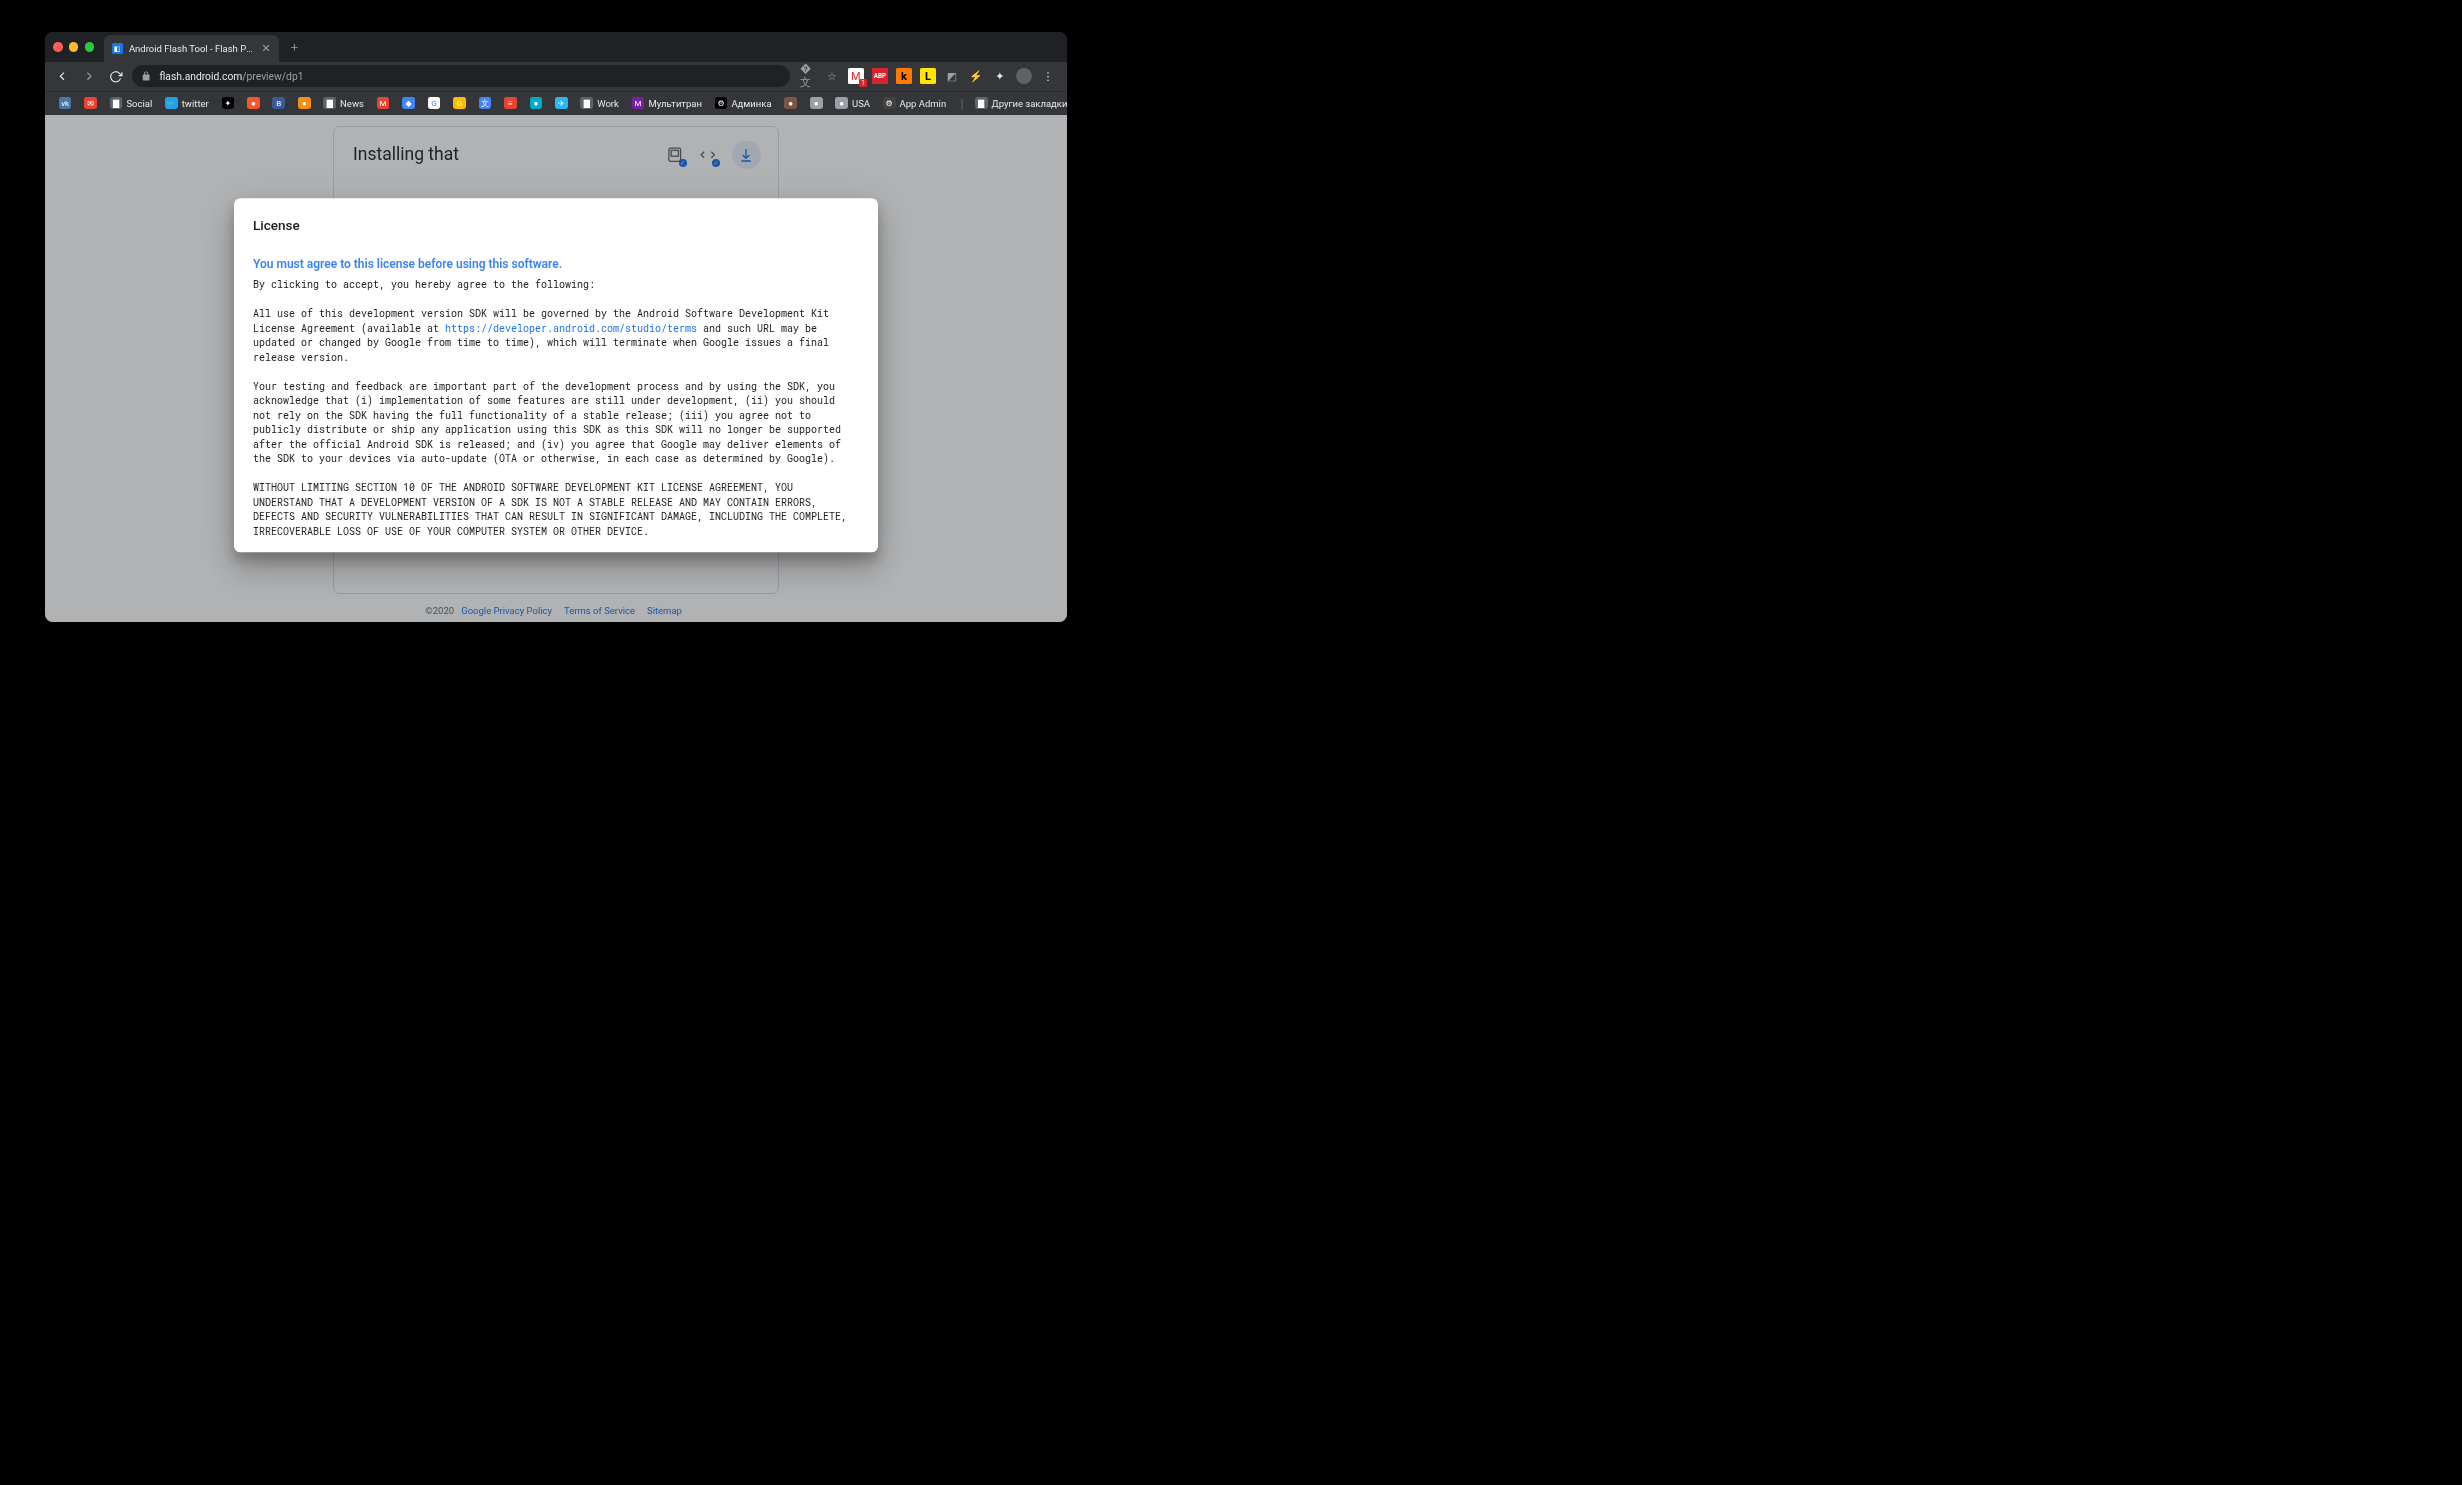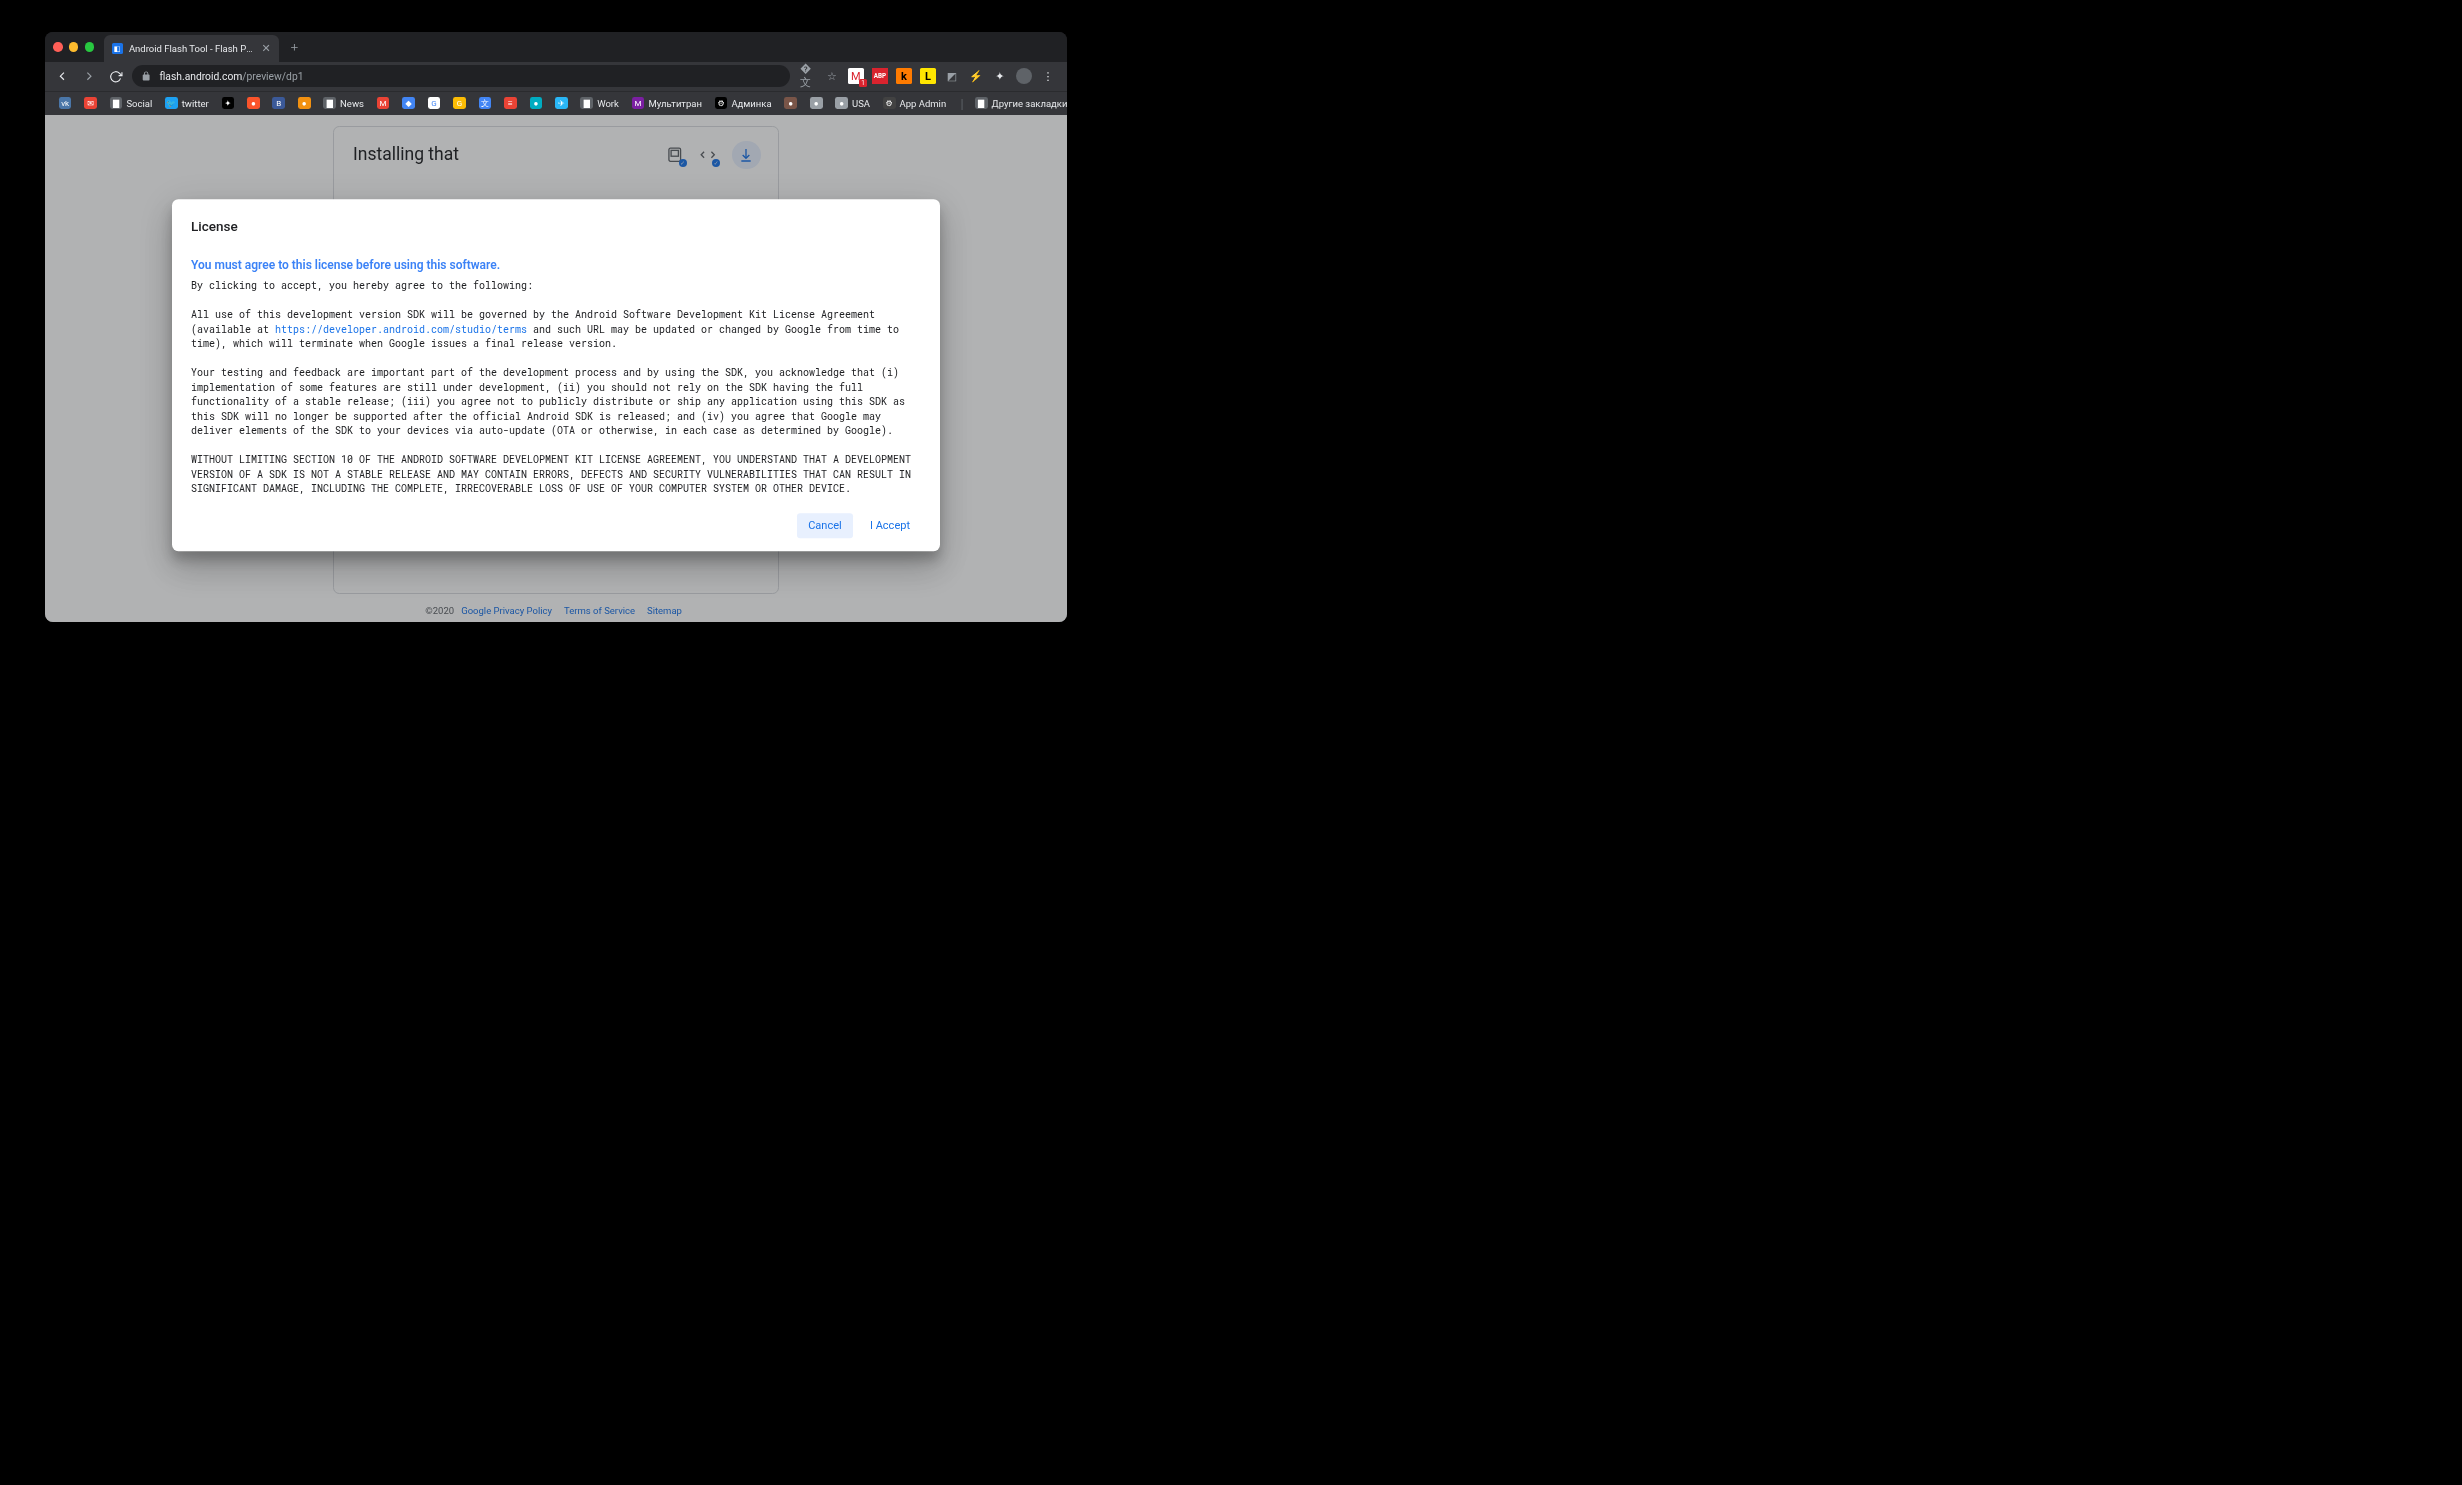--- a/index.html
+++ b/index.html
@@ -126,21 +126,21 @@
 .cicon .check { position:absolute; right:-2.4px; bottom:-2.4px; width:8px; height:8px; background:#1a73e8; border-radius:50%; color:#fff; font-size:5.6px; display:flex; align-items:center; justify-content:center; }
 .footer {
   position:absolute; bottom:6.3px; left:0; right:0;
   text-align:center; font-size:9.5px; color:#5f6368;
 }
 .footer a { color:#1a73e8; text-decoration:none; margin:0 4.8px; }
 .dialog {
   position:absolute;
   left:50%; top:50%;
   transform:translate(-50%,-48%);
-  width: 768px;
+  width: 644px;
   background:#fff;
   border-radius:6.3px;
   box-shadow:0 19px 30px rgba(0,0,0,.14),0 7.1px 36px rgba(0,0,0,.12),0 8.7px 12px rgba(0,0,0,.2);
   padding:19px 19px 12.7px;
 }
 .dialog h3 { font-size:13.5px; color:#202124; font-weight:500; margin-bottom:24px; }
 .dialog .bold { font-size:12px; color:#3b82f6; font-weight:600; margin-bottom:7px; }
 .dialog pre {
   font-family: "Roboto Mono", Menlo, Consolas, monospace;
   font-size:10px;
@@ -343,21 +343,17 @@
     <div class="dialog">
       <h3>License</h3>
       <div class="bold">You must agree to this license before using this software.</div>
       <pre><span>By clicking to accept, you hereby agree to the following:</span>
 
 <span>All use of this development version SDK will be governed by the Android Software Development Kit License Agreement (available at </span><a>https://developer.android.com/studio/terms</a><span> and such URL may be updated or changed by Google from time to time), which will terminate when Google issues a final release version.</span>
 
 <span>Your testing and feedback are important part of the development process and by using the SDK, you acknowledge that (i) implementation of some features are still under development, (ii) you should not rely on the SDK having the full functionality of a stable release; (iii) you agree not to publicly distribute or ship any application using this SDK as this SDK will no longer be supported after the official Android SDK is released; and (iv) you agree that Google may deliver elements of the SDK to your devices via auto-update (OTA or otherwise, in each case as determined by Google).</span>
 
 <span>WITHOUT LIMITING SECTION 10 OF THE ANDROID SOFTWARE DEVELOPMENT KIT LICENSE AGREEMENT, YOU UNDERSTAND THAT A DEVELOPMENT VERSION OF A SDK IS NOT A STABLE RELEASE AND MAY CONTAIN ERRORS, DEFECTS AND SECURITY VULNERABILITIES THAT CAN RESULT IN SIGNIFICANT DAMAGE, INCLUDING THE COMPLETE, IRRECOVERABLE LOSS OF USE OF YOUR COMPUTER SYSTEM OR OTHER DEVICE.</span></pre>
-      <div class="actions">
-        <button class="dbtn cancel">Cancel</button>
-        <button class="dbtn">I Accept</button>
-      </div>
     </div>
   </div>
 
 </div>
 
 
 </body></html>

